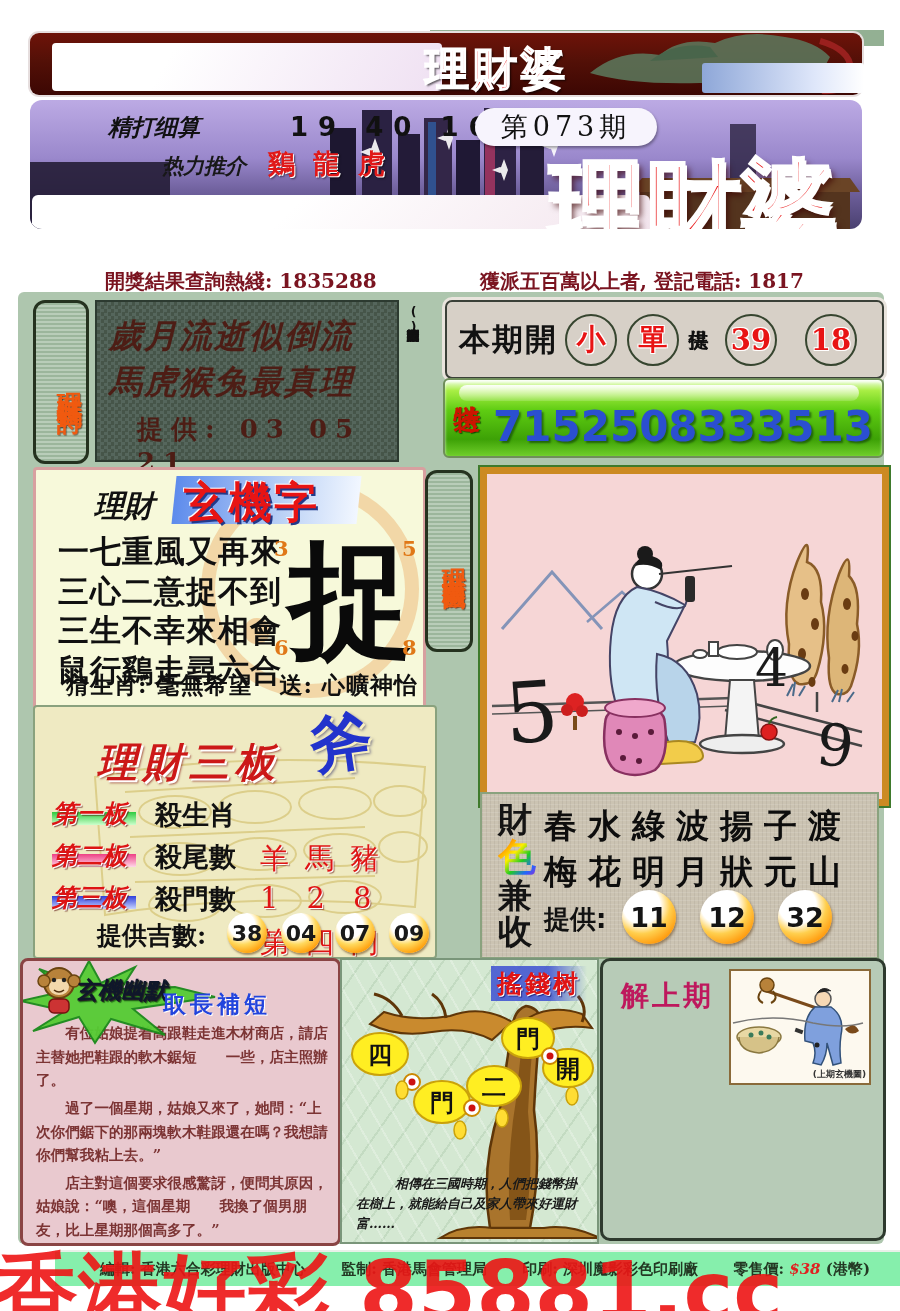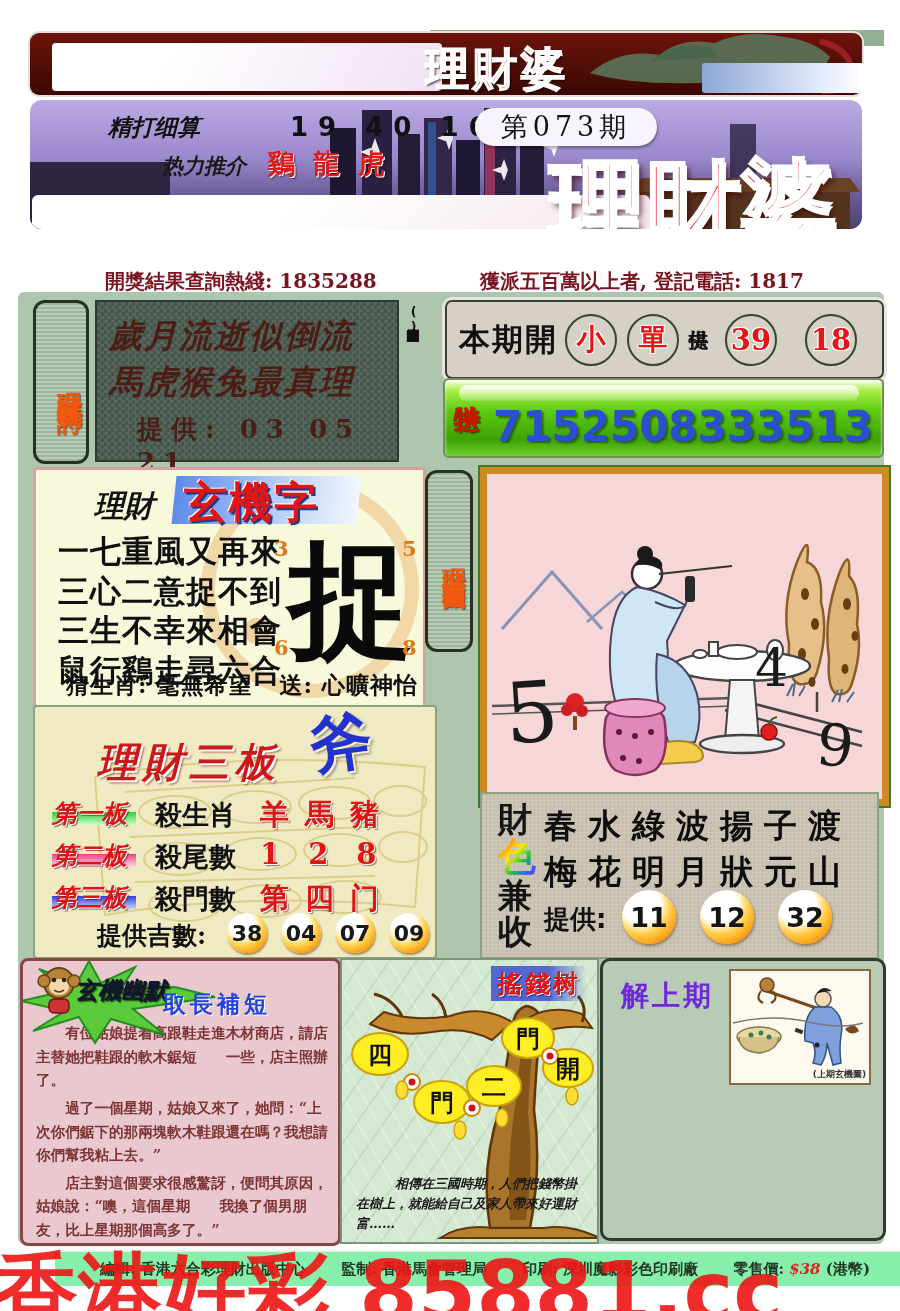--- a/index.html
+++ b/index.html
@@ -122,22 +122,22 @@
   .axe-char{position:absolute;left:275px;top:-6px;font-size:62px;font-weight:bold;color:#2233cc;
     transform:rotate(-8deg);text-shadow:2px 2px 0 #f8f0c0,3px 3px 3px rgba(0,0,80,.5);
     font-family:"DejaVu Serif",serif;}
   .board{position:absolute;left:17px;width:84px;height:28px;font-size:25px;font-weight:bold;font-style:italic;
     color:#dd1414;text-shadow:1px 1px 0 #fff,2px 2px 1px rgba(80,0,0,.6);
     font-family:"DejaVu Serif",serif;white-space:nowrap;}
   .board.b1{background:linear-gradient(180deg,transparent 55%,#33cc44 55%,#ccffcc 100%);}
   .board.b2{background:linear-gradient(180deg,transparent 55%,#ee4488 55%,#ffd8e8 100%);}
   .board.b3{background:linear-gradient(180deg,transparent 55%,#3344dd 55%,#c8d4ff 100%);}
   .kill{position:absolute;left:120px;font-size:27px;font-weight:bold;color:#111;font-family:"DejaVu Serif",serif;}
-  .kill-val{position:absolute;left:225px;font-size:29px;font-weight:bold;color:#e01414;letter-spacing:16px;
-    text-shadow:1px 1px 0 #fff,2px 2px 1px rgba(90,0,0,.5);font-family:"DejaVu Serif",serif;white-space:nowrap;}
+  .kill-val{position:absolute;left:225px;font-size:29px;font-weight:normal;color:#e01414;letter-spacing:16px;
+    text-shadow:1px 1px 0 #fff,2px 2px 1px rgba(90,0,0,.5);font-family:"DejaVu Serif",serif;white-space:nowrap;margin-top:44px;}
   .lucky-label{position:absolute;left:62px;top:212px;font-size:25px;font-weight:bold;color:#111;
     font-family:"DejaVu Serif",serif;}
   .ball-sm{position:absolute;top:206px;width:40px;height:40px;border-radius:50%;
     background:radial-gradient(circle at 38% 30%,#ffffff 0 34%,#ffd95e 52%,#ff9d08 78%,#e87a00 100%);
     display:flex;align-items:center;justify-content:center;font-size:22px;font-weight:bold;color:#191919;
     box-shadow:1px 2px 2px rgba(90,50,0,.5);}
 
   
   .wealth-panel{left:480px;top:792px;width:395px;height:163px;background:#cbc3b2;
     background-image:repeating-linear-gradient(0deg,rgba(255,255,255,.12) 0 1px,transparent 1px 4px),
@@ -175,21 +175,21 @@
   .tree-title{position:absolute;right:10px;top:6px;font-size:25px;font-weight:bold;color:#e01414;
     text-shadow:1px 1px 0 #fff,2px 2px 1px rgba(0,0,90,.6);letter-spacing:3px;z-index:3;
     background:linear-gradient(90deg,rgba(60,80,210,.85) 0 60%,rgba(60,80,210,0));padding:1px 6px;
     font-family:"DejaVu Serif",serif;}
   .tree-caption{position:absolute;left:14px;bottom:8px;width:228px;font-size:13px;font-weight:bold;
     font-style:italic;color:#1a1a1a;line-height:1.55;font-family:"DejaVu Serif",serif;text-indent:3em;}
 
   
   .last-panel{left:600px;top:958px;width:280px;height:277px;background:#b7cbb7;border:3px solid #2e3a2e;
     border-radius:10px;}
-  .last-title{position:absolute;left:18px;top:16px;font-size:28px;font-weight:bold;color:#6d28d9;
+  .last-title{position:absolute;left:18px;top:16px;font-size:28px;font-weight:bold;color:#be185d;
     letter-spacing:3px;font-family:"DejaVu Serif",serif;}
   .last-pic{position:absolute;right:12px;top:8px;width:138px;height:112px;background:#fdf9ef;
     border:2px solid #8a6a3a;}
   .last-caption{position:absolute;right:3px;bottom:2px;font-size:9px;color:#333;font-weight:bold;}
 
   
   .footer-bar{left:55px;top:1250px;width:845px;height:36px;background:#86efac;border-top:2px solid #e8f0e8;
     display:flex;align-items:center;justify-content:space-between;padding:0 30px 0 45px;box-sizing:border-box;}
   .footer-bar span{font-size:15px;font-weight:bold;color:#233823;font-family:"DejaVu Serif",serif;}
   .price-val{color:#e02020 !important;font-style:italic;}

